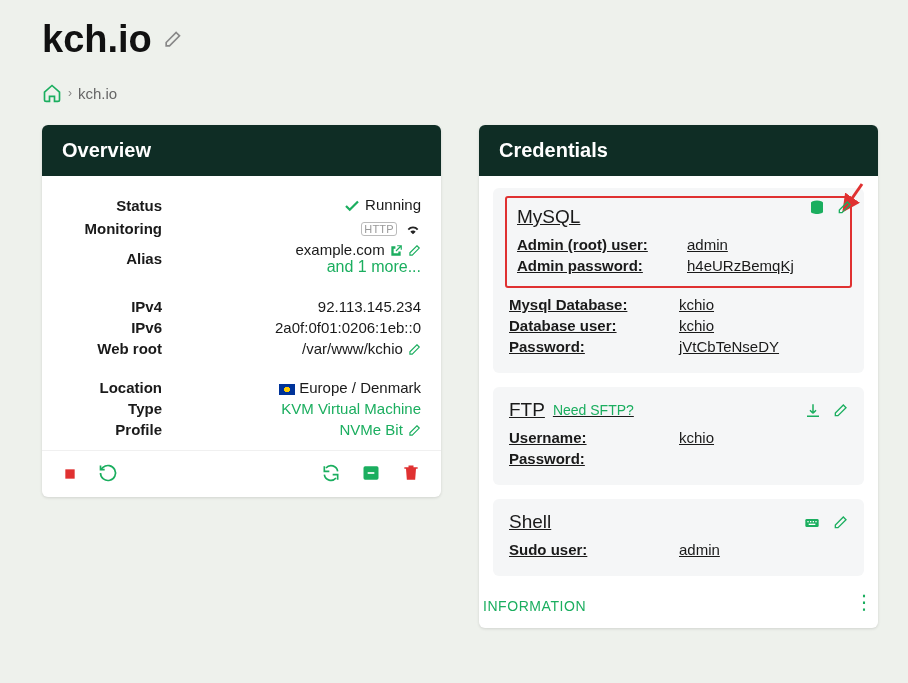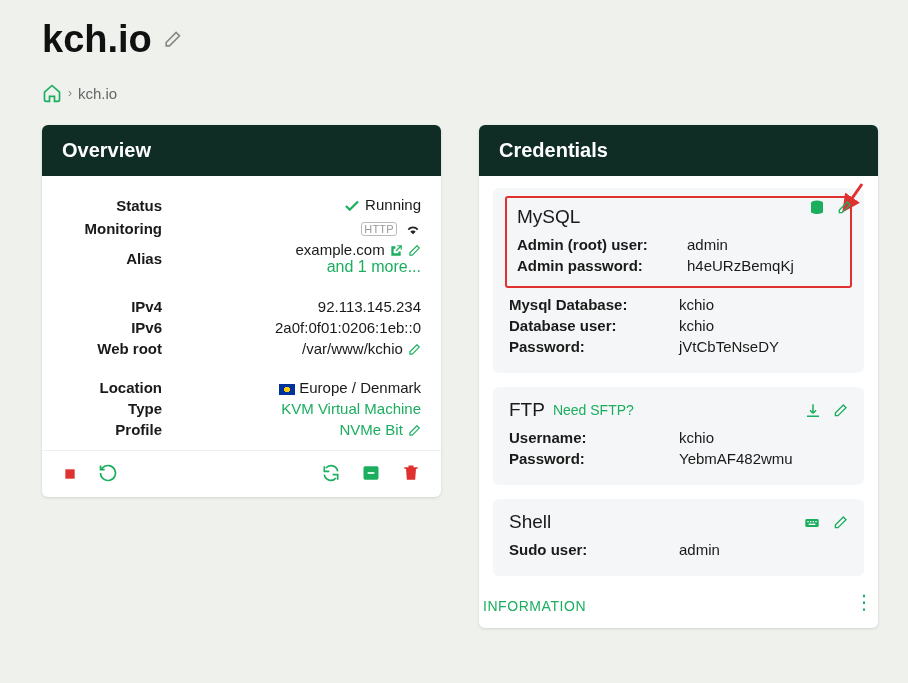--- a/index.html
+++ b/index.html
@@ -50,20 +50,21 @@
   .cred-scroll { position:relative; max-height: 450px; overflow-y: auto; padding: 12px 14px 0 14px;}
   .cred-scroll::-webkit-scrollbar { width: 14px; }
   .cred-scroll::-webkit-scrollbar-track { background: #f2f2f2; }
   .cred-scroll::-webkit-scrollbar-thumb { background: #b3b3b3; border-radius: 0; border: 3px solid #f2f2f2}
   .cred-card {
     background: #f5f6f7;
     border-radius: 6px;
     padding: 12px 16px 16px 16px;
     margin-bottom: 14px;
     position:relative;
+    text-decoration:underline;
   }
   .cred-head { display:flex; align-items:center; gap:8px; margin-bottom:6px;}
   .cred-title { font-size: 19px; font-weight: 500; }
   .cred-actions { margin-left:auto; display:flex; gap:10px; color:#1bae5f}
   .cred-row { display:flex; padding: 2px 0;}
   .cred-label { width: 170px; font-weight: 600; }
   .cred-value { flex:1 }
   .highlight-box { border: 2px solid #e03131; border-radius: 3px; padding: 8px 10px 10px 10px; margin: -4px -4px 6px -4px; }
   .arrow-annot { position:absolute; top:-6px; right:-4px; pointer-events:none; }
   .sftp-hint { color:#1bae5f; font-size: 14px; font-weight:400}
@@ -293,21 +294,20 @@
                 </svg>
             </span>
           </div>
         </div>
         <div class="cred-row">
             <div class="cred-label">Username:</div>
             <div class="cred-value">kchio</div>
           </div>
         <div class="cred-row">
             <div class="cred-label">Password:</div>
-            <div class="cred-value">YebmAF482wmu</div>
           </div>
       </div>
 
       <div class="cred-card" style="margin-bottom:0">
         <div class="cred-head">
           <span class="cred-title">Shell</span>
           <div class="cred-actions">
             <span>
               <svg width="20" height="16" viewBox="0 0 24 24" fill="currentColor">
                   <rect x="2" y="6" width="20" height="12" rx="2"></rect>

